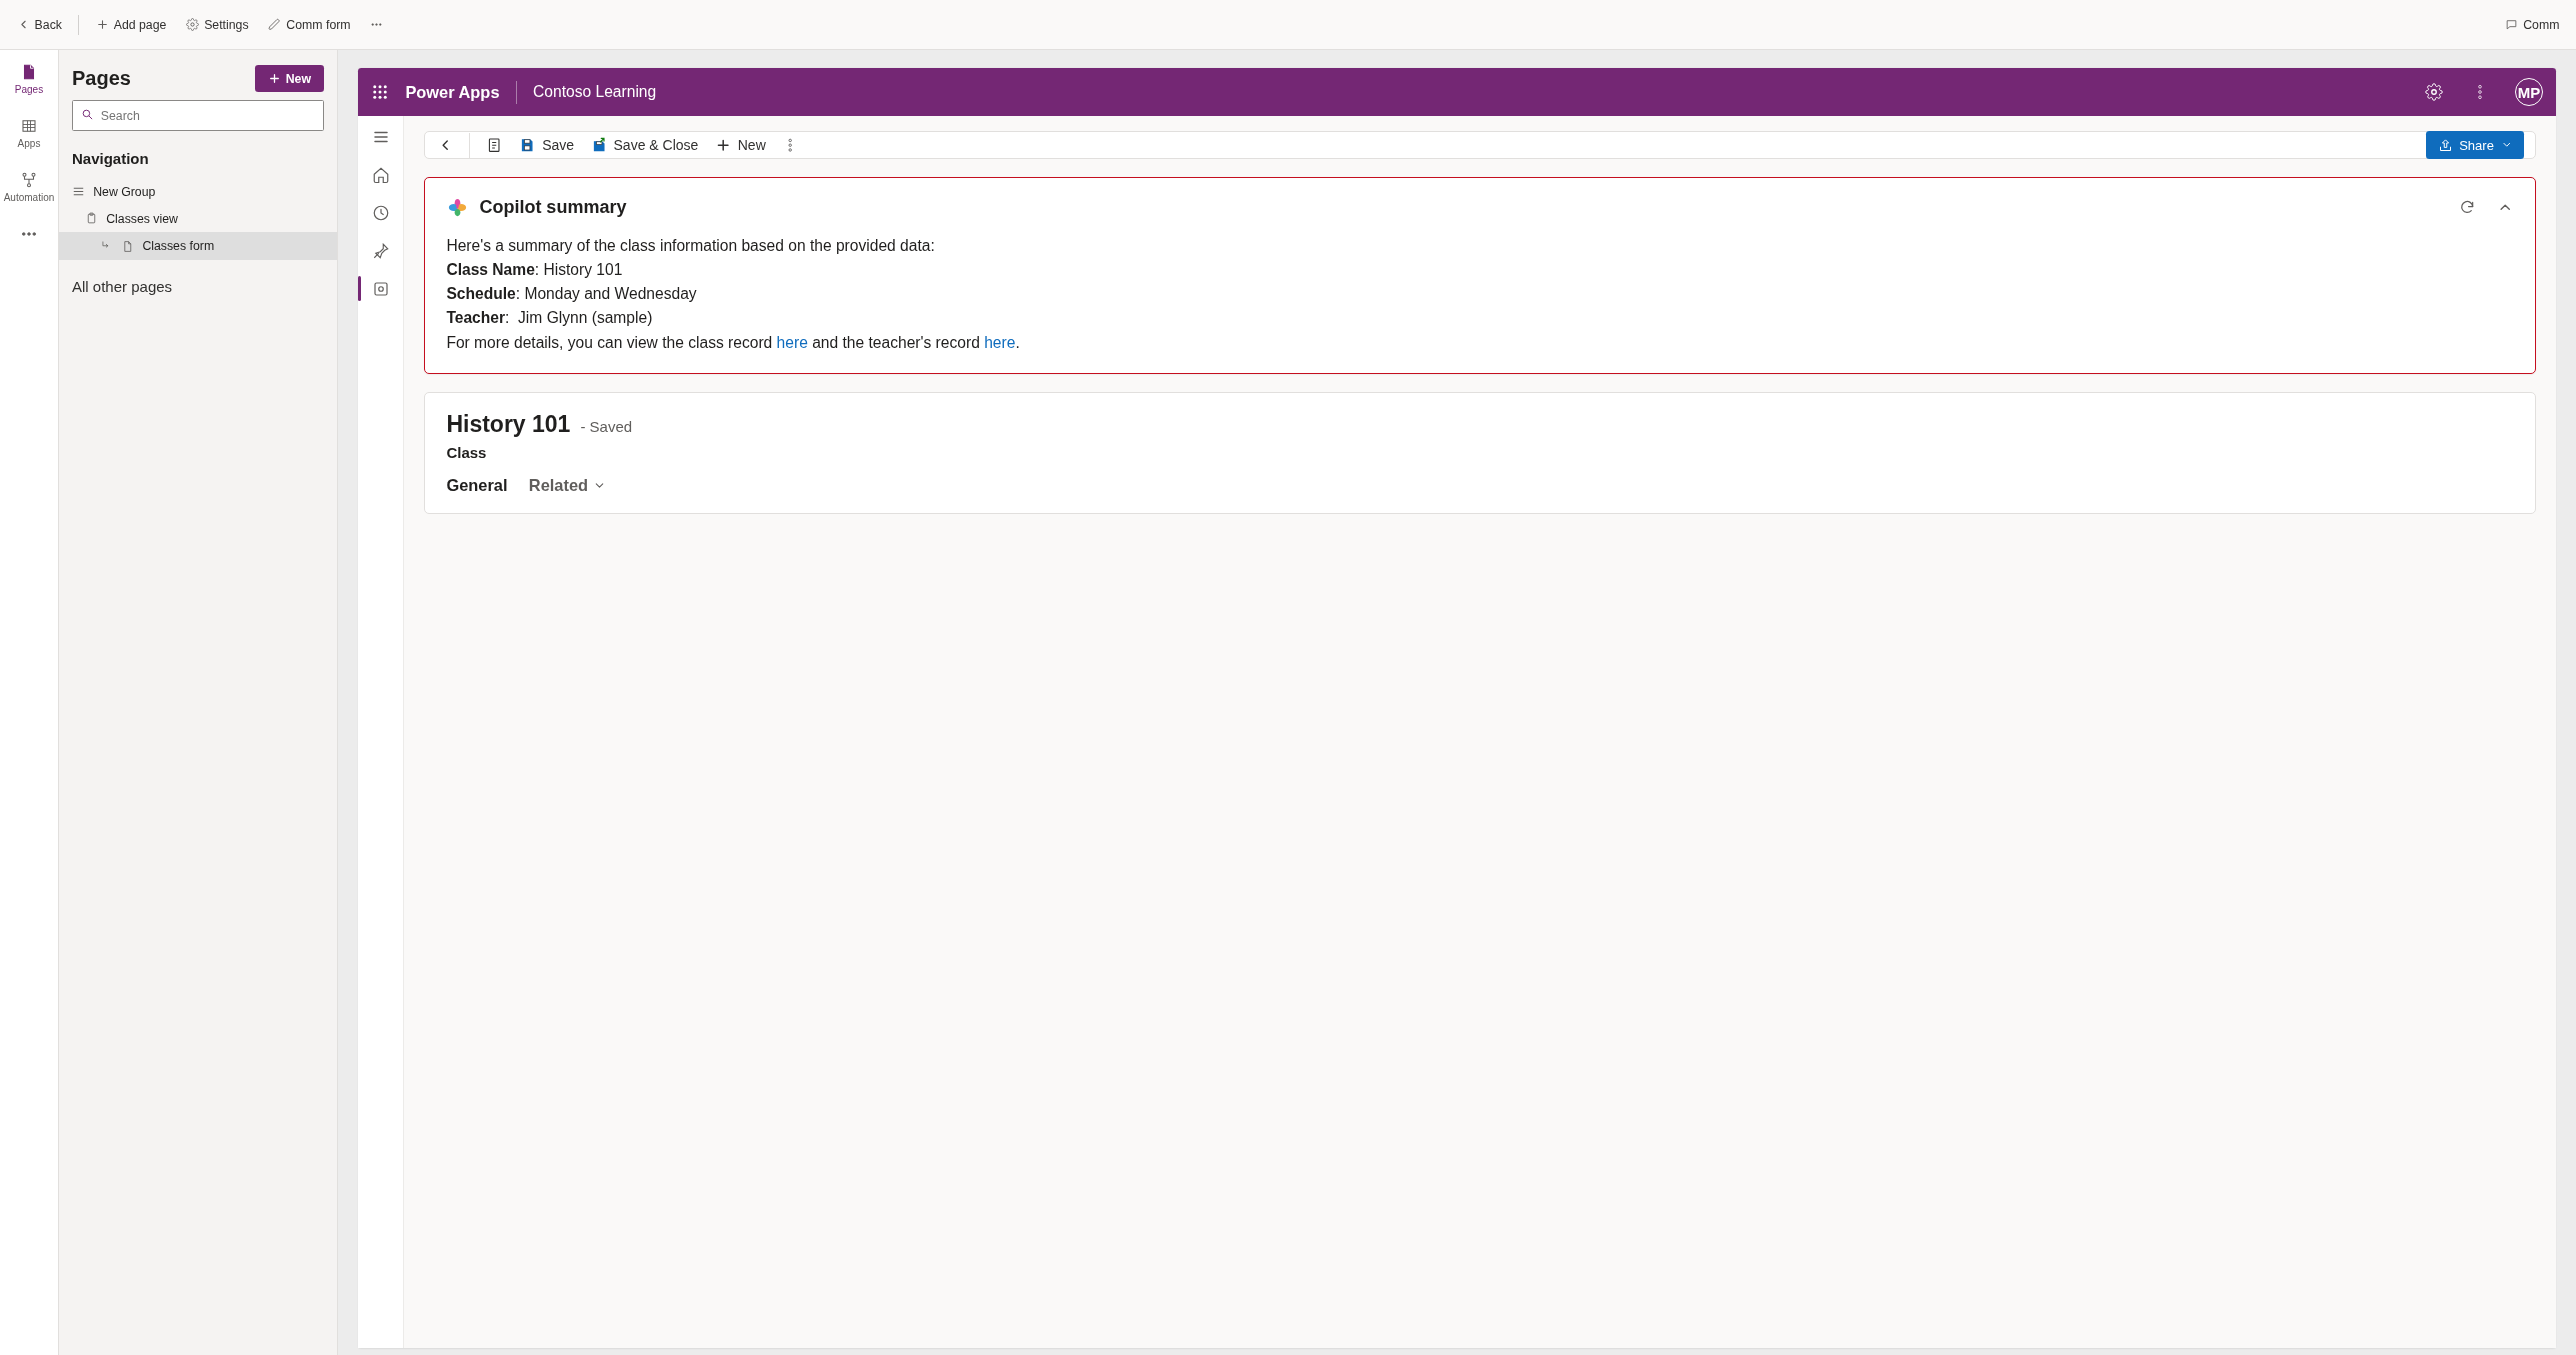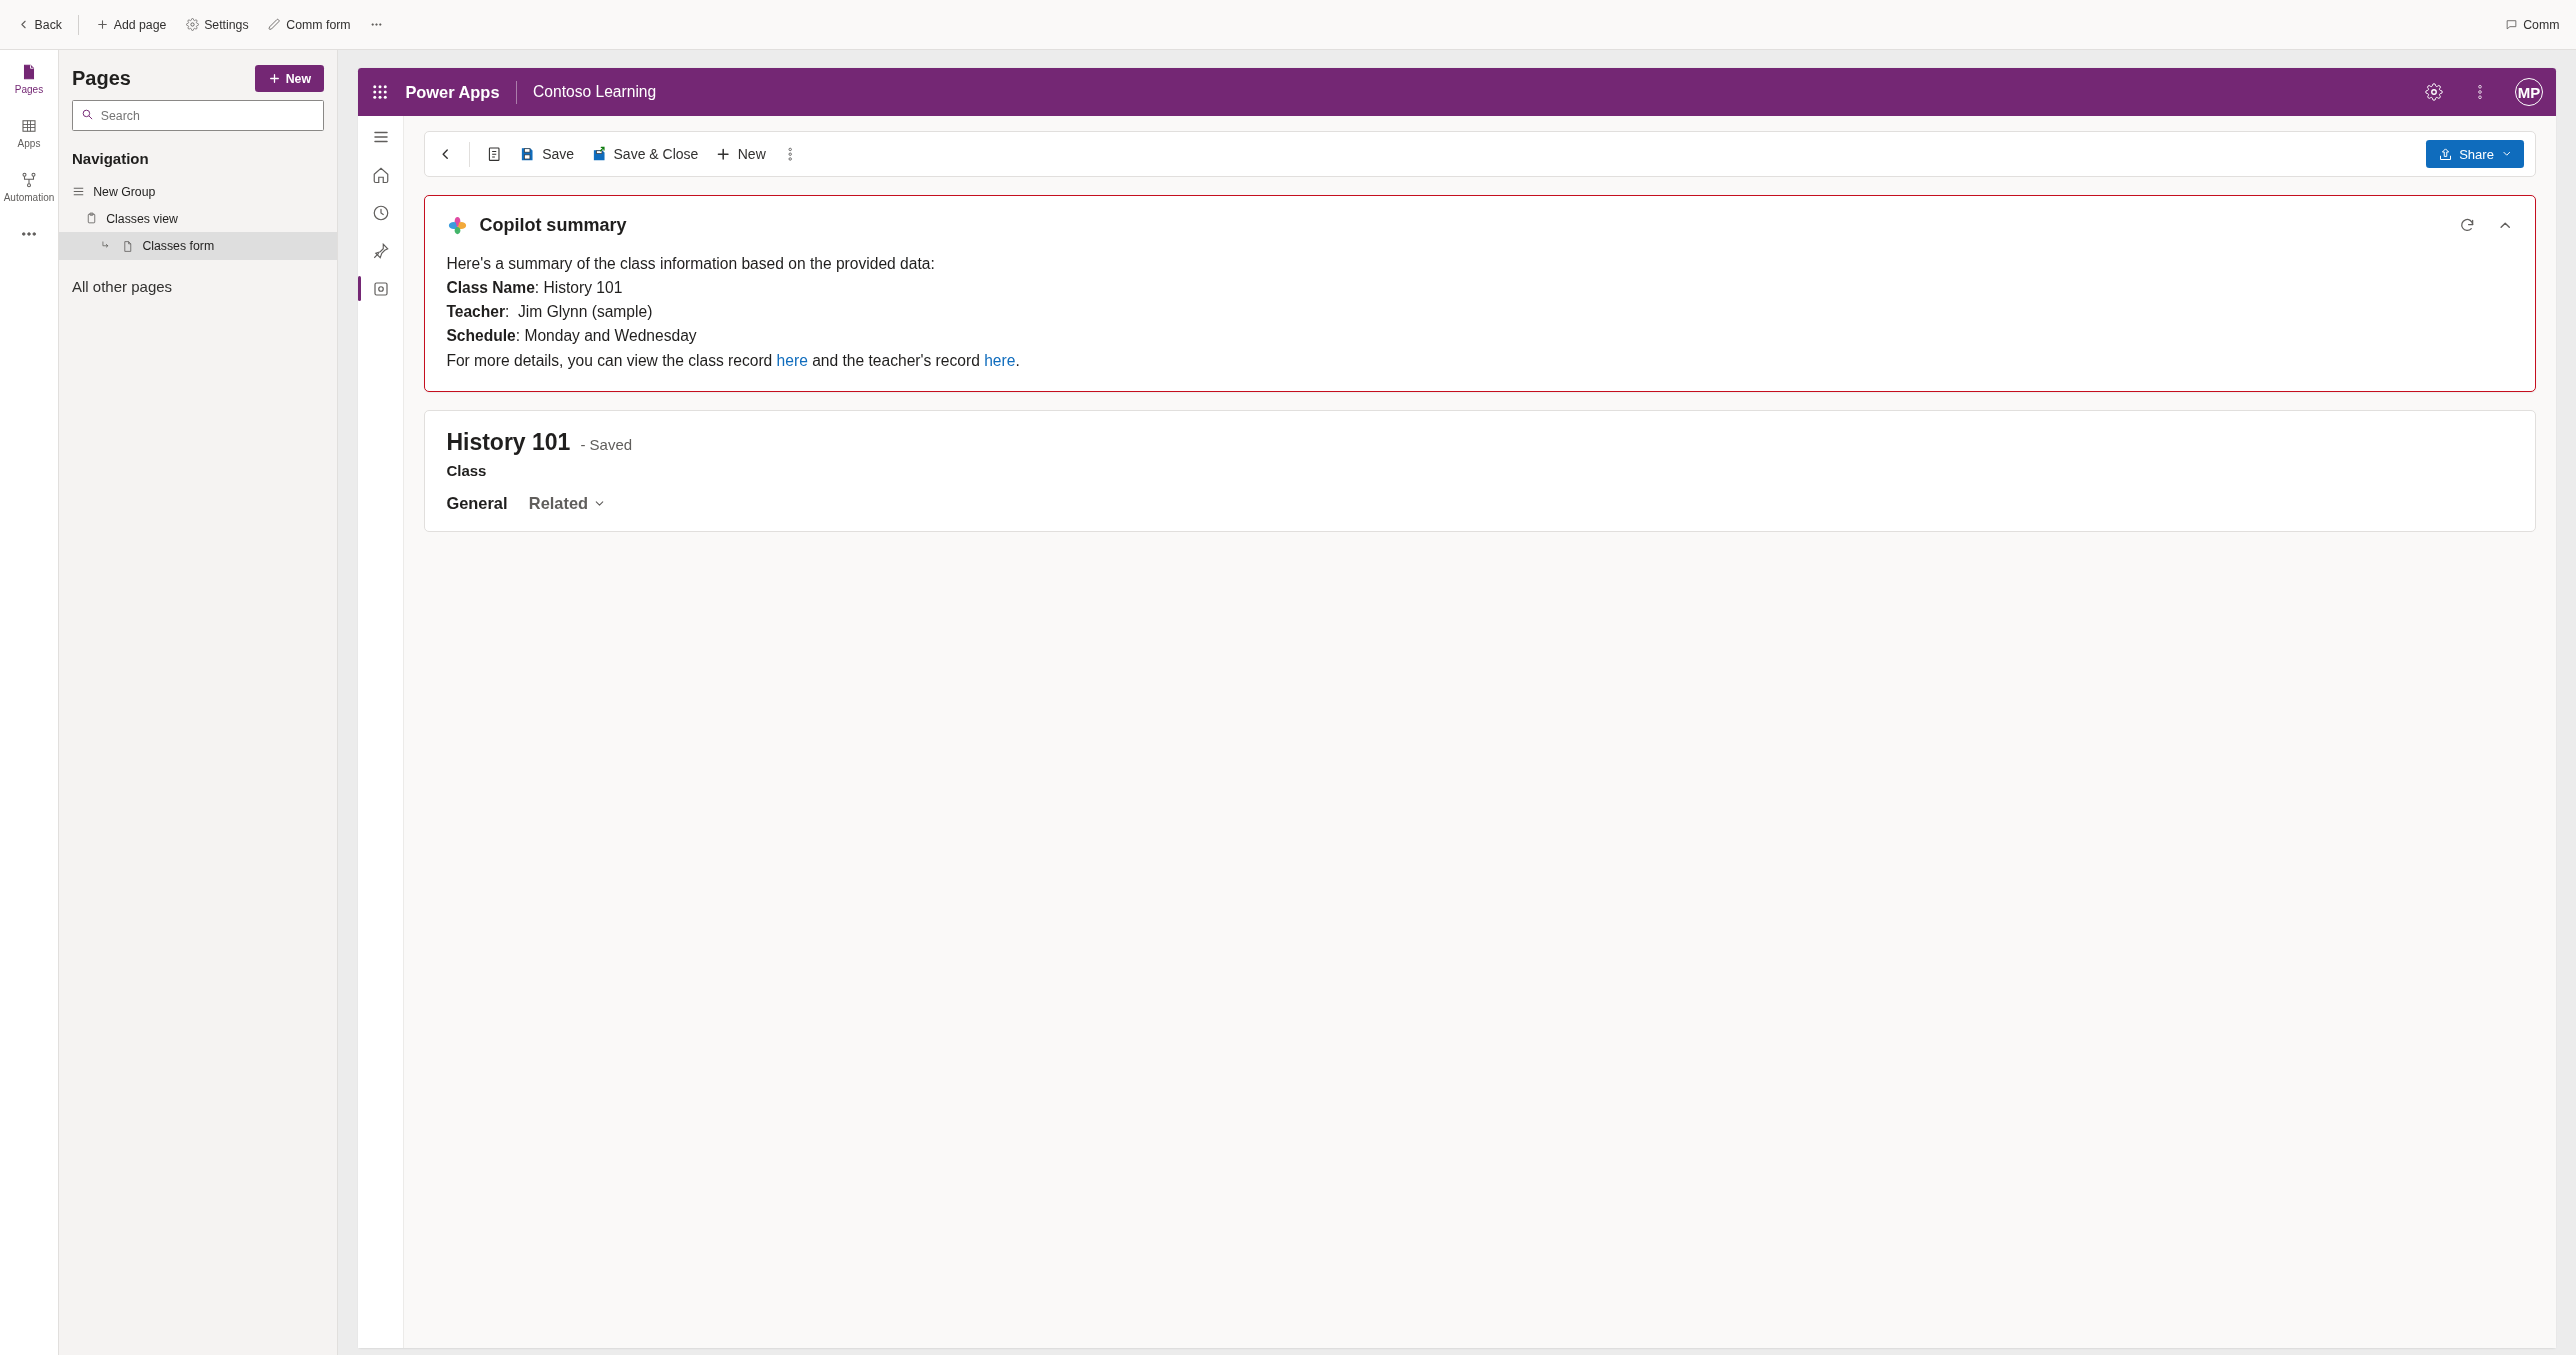--- a/index.html
+++ b/index.html
@@ -50,21 +50,21 @@
   .hdr-ic svg{stroke:#fff;fill:none}
   .avatar{width:28px;height:28px;border:1.6px solid #fff;border-radius:50%;display:flex;align-items:center;justify-content:center;font-size:15px;font-weight:600;cursor:pointer;margin-left:10px}
   
   .app-body{flex:1;display:flex;overflow:hidden}
   .app-rail{width:46px;background:#fff;border-right:0.8px solid #ecebe9;display:flex;flex-direction:column;align-items:center;padding:11.5px 0;gap:20px}
   .rail-ic{width:18px;height:18px;cursor:pointer;display:flex;align-items:center;justify-content:center;position:relative}
   .rail-ic svg{stroke:#605e5c;fill:none}
   .rail-ic.active::before{content:"";position:absolute;left:-14px;top:-3.3px;bottom:-3.3px;width:3.3px;background:#742774;border-radius:1.6px}
   .app-main{flex:1;padding:15px 20px;overflow:auto;background:#faf9f8;display:flex;flex-direction:column;gap:18px}
   
-  .form-tb{background:#fff;border:0.8px solid #e1dfdd;border-radius:5px;height:46px;display:flex;align-items:center;padding:0 11.5px;gap:16.4px}
+  .form-tb{background:#fff;border:0.8px solid #e1dfdd;border-radius:5px;height:28px;display:flex;align-items:center;padding:0 11.5px;gap:16.4px}
   .ft-sep{width:0.8px;height:25px;background:#e1dfdd}
   .ft-btn{display:flex;align-items:center;gap:6.6px;cursor:pointer;font-size:14px;color:#323130}
   .ft-btn .ic{width:16.4px;height:16.4px}
   .ft-btn .ic svg{stroke:#323130;fill:none}
   .ft-spacer{flex:1}
   .share-btn{background:#0f6cbd;color:#fff;border:none;border-radius:3.3px;padding:6.6px 11.5px;font-size:13px;display:flex;align-items:center;gap:6.6px;cursor:pointer}
   .share-btn svg{stroke:#fff;fill:none}
   
   .copilot-card{background:#fff;border:0.8px solid #c50f1f;border-radius:5px;padding:18px 21.4px;box-shadow:0 0.8px 1.6px rgba(0,0,0,.05)}
   .cp-head{display:flex;align-items:center;gap:10px}
@@ -408,22 +408,22 @@
               </span>
               <span class="cp-head-ic" style="margin-left:11.5px">
                 <svg viewBox="0 0 24 24" width="16.4" height="16.4">
                     <path d="M6 15l6-6 6 6" stroke-width="2" stroke-linecap="round" stroke-linejoin="round"></path>
                   </svg>
               </span>
             </div>
             <div class="cp-body">
               <div>Here's a summary of the class information based on the provided data:</div>
               <div><b>Class Name</b>: <span>History 101</span></div>
+              <div><b>Schedule</b>: <span>Monday and Wednesday</span></div>
               <div><b>Teacher</b>:&nbsp; <span>Jim Glynn (sample)</span></div>
-              <div><b>Schedule</b>: <span>Monday and Wednesday</span></div>
               <div>
                 <span>For more details, you can view the class record </span><a>here</a><span> and the teacher's record </span><a>here</a><span>.</span>
               </div>
             </div>
           </div>
 
           <div class="record-card">
             <div class="rec-title-row">
               <span class="rec-title">History 101</span>
               <span class="rec-saved">- Saved</span>

